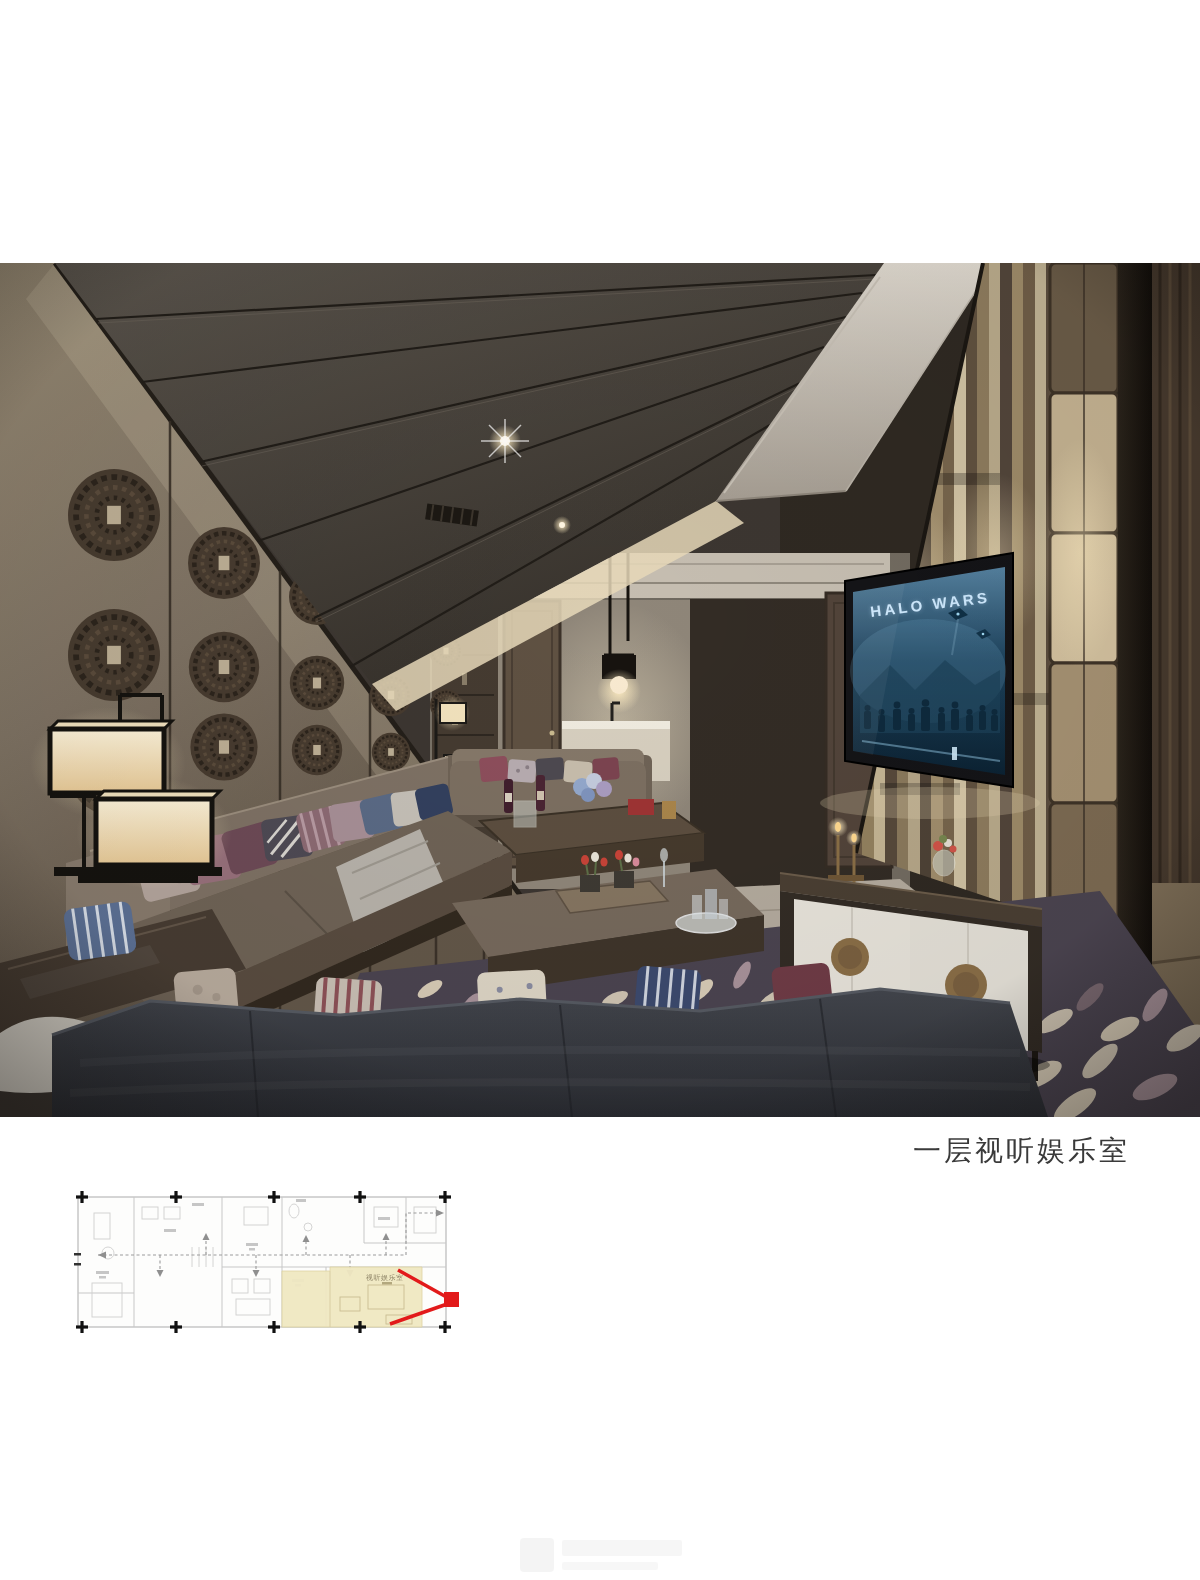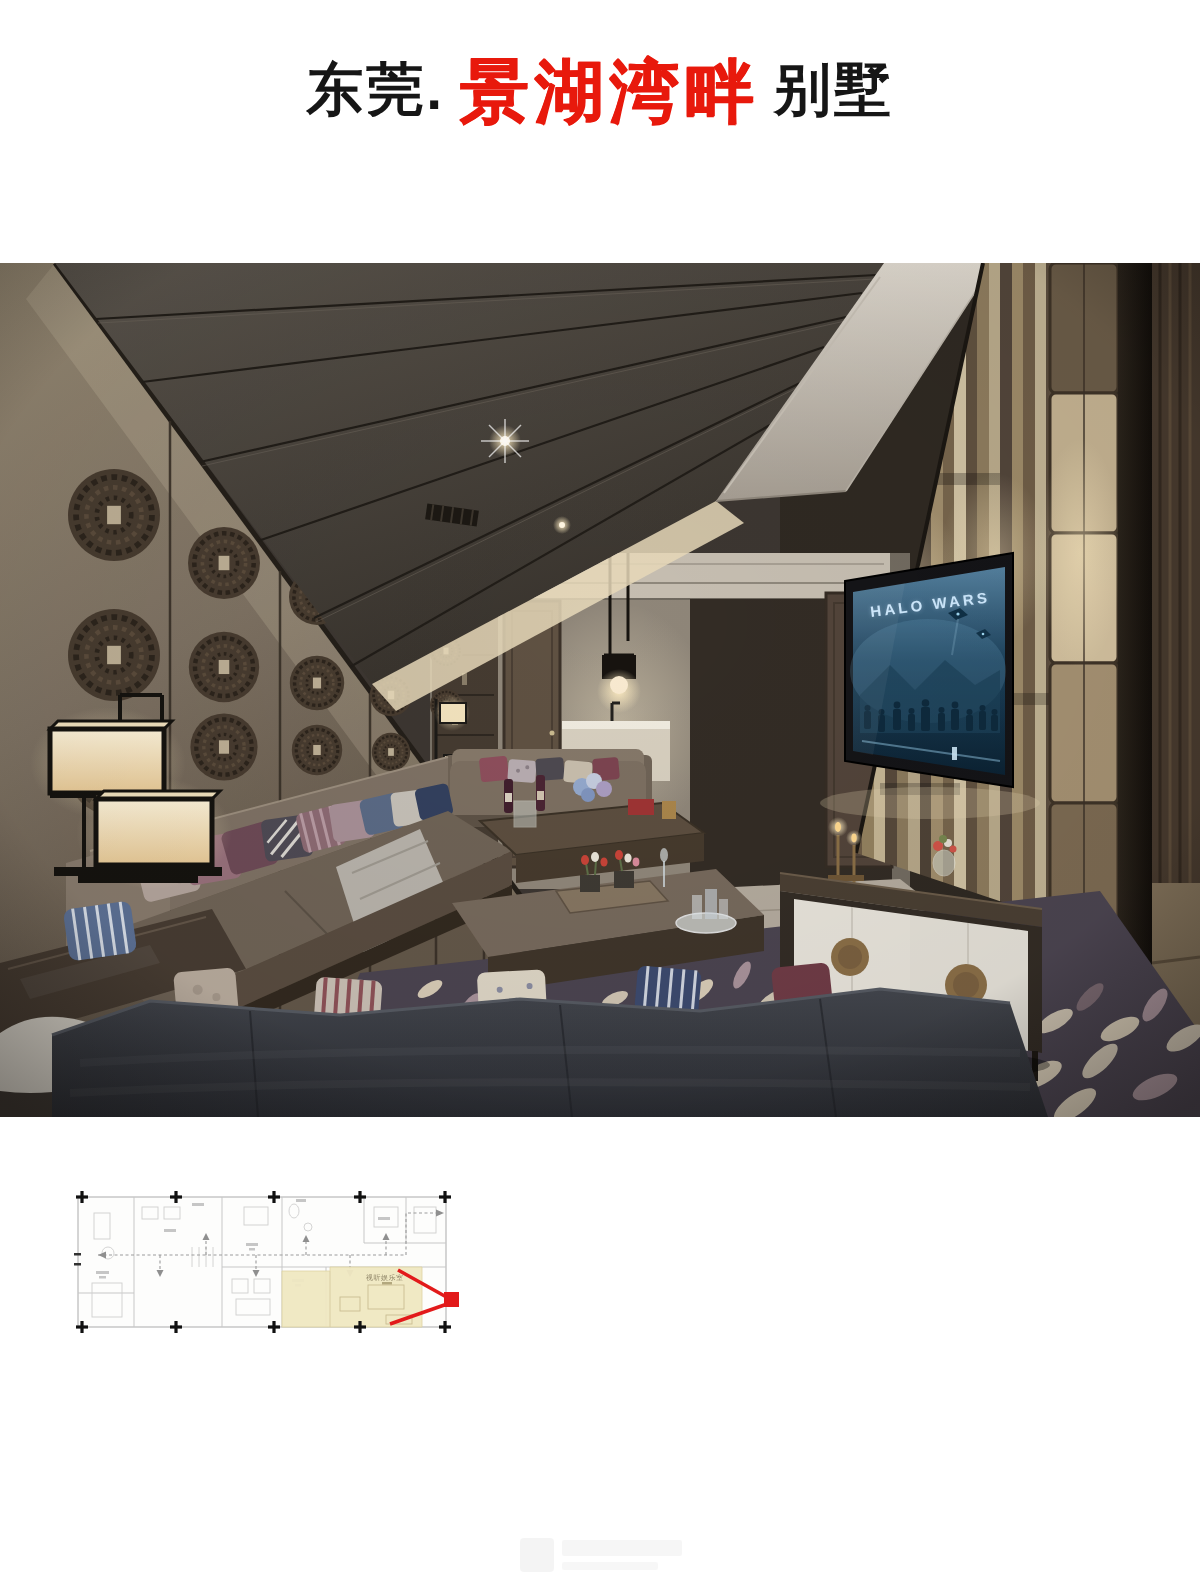--- a/index.html
+++ b/index.html
@@ -17,25 +17,20 @@
   .watermark .wm-a{position:absolute;left:0;top:0;width:34px;height:34px;background:#bfbfbf;border-radius:4px;}
   .watermark .wm-b{position:absolute;left:42px;top:2px;width:120px;height:16px;background:#c9c9c9;border-radius:2px;}
   .watermark .wm-c{position:absolute;left:42px;top:24px;width:96px;height:8px;background:#d4d4d4;border-radius:2px;}
   svg{display:block;}
 </style>
 </head>
 <body>
 
 <div class="page">
 
-  <div class="title-row">
-    <span class="title-prefix">东莞.</span>
-    <span class="title-highlight">景湖湾畔</span>
-    <span class="title-suffix">别墅</span>
-  </div>
 
   <div class="photo-wrap">
   <svg width="1200" height="854" viewBox="0 0 1200 854">
     <defs>
       <linearGradient id="gWallL" x1="0" y1="0" x2="0.35" y2="1">
         <stop offset="0" stop-color="#958872"></stop>
             <stop offset="0.55" stop-color="#7d7162"></stop>
             <stop offset="1" stop-color="#635749"></stop>
       </linearGradient>
       <linearGradient id="gCeil" x1="0" y1="0" x2="0.6" y2="1">
@@ -594,20 +589,21 @@
       <path d="M52,772 L150,738 L340,752 L520,736 L700,748 L880,726 L1010,740" fill="none" stroke="#565a62" stroke-width="3"></path>
       <path d="M250,748 L258,854 M560,742 L572,854 M820,736 L836,854" stroke="#202227" stroke-width="2" opacity="0.6" fill="none"></path>
       <path d="M80,800 Q400,780 1020,790" stroke="#ffffff" stroke-width="8" opacity="0.04" fill="none"></path>
       <path d="M70,830 Q420,812 1030,824" stroke="#ffffff" stroke-width="8" opacity="0.04" fill="none"></path>
     </g>
 
     <rect x="0" y="0" width="1200" height="854" fill="url(#gVig)"></rect>
   </svg>
   </div>
 
+  <div class="caption">一层视听娱乐室</div>
 
   <div class="plan-wrap">
   <svg width="392" height="162" viewBox="0 0 392 162">
     <g>
       <rect x="10" y="14" width="368" height="130" fill="#fdfdfc" stroke="#b9b9b9" stroke-width="1.2"></rect>
       <g stroke="#c7c7c7" stroke-width="1" fill="none">
         <line x1="66" y1="14" x2="66" y2="144"></line>
         <line x1="154" y1="14" x2="154" y2="144"></line>
         <line x1="214" y1="14" x2="214" y2="144"></line>
         <line x1="258" y1="84" x2="258" y2="144"></line>

